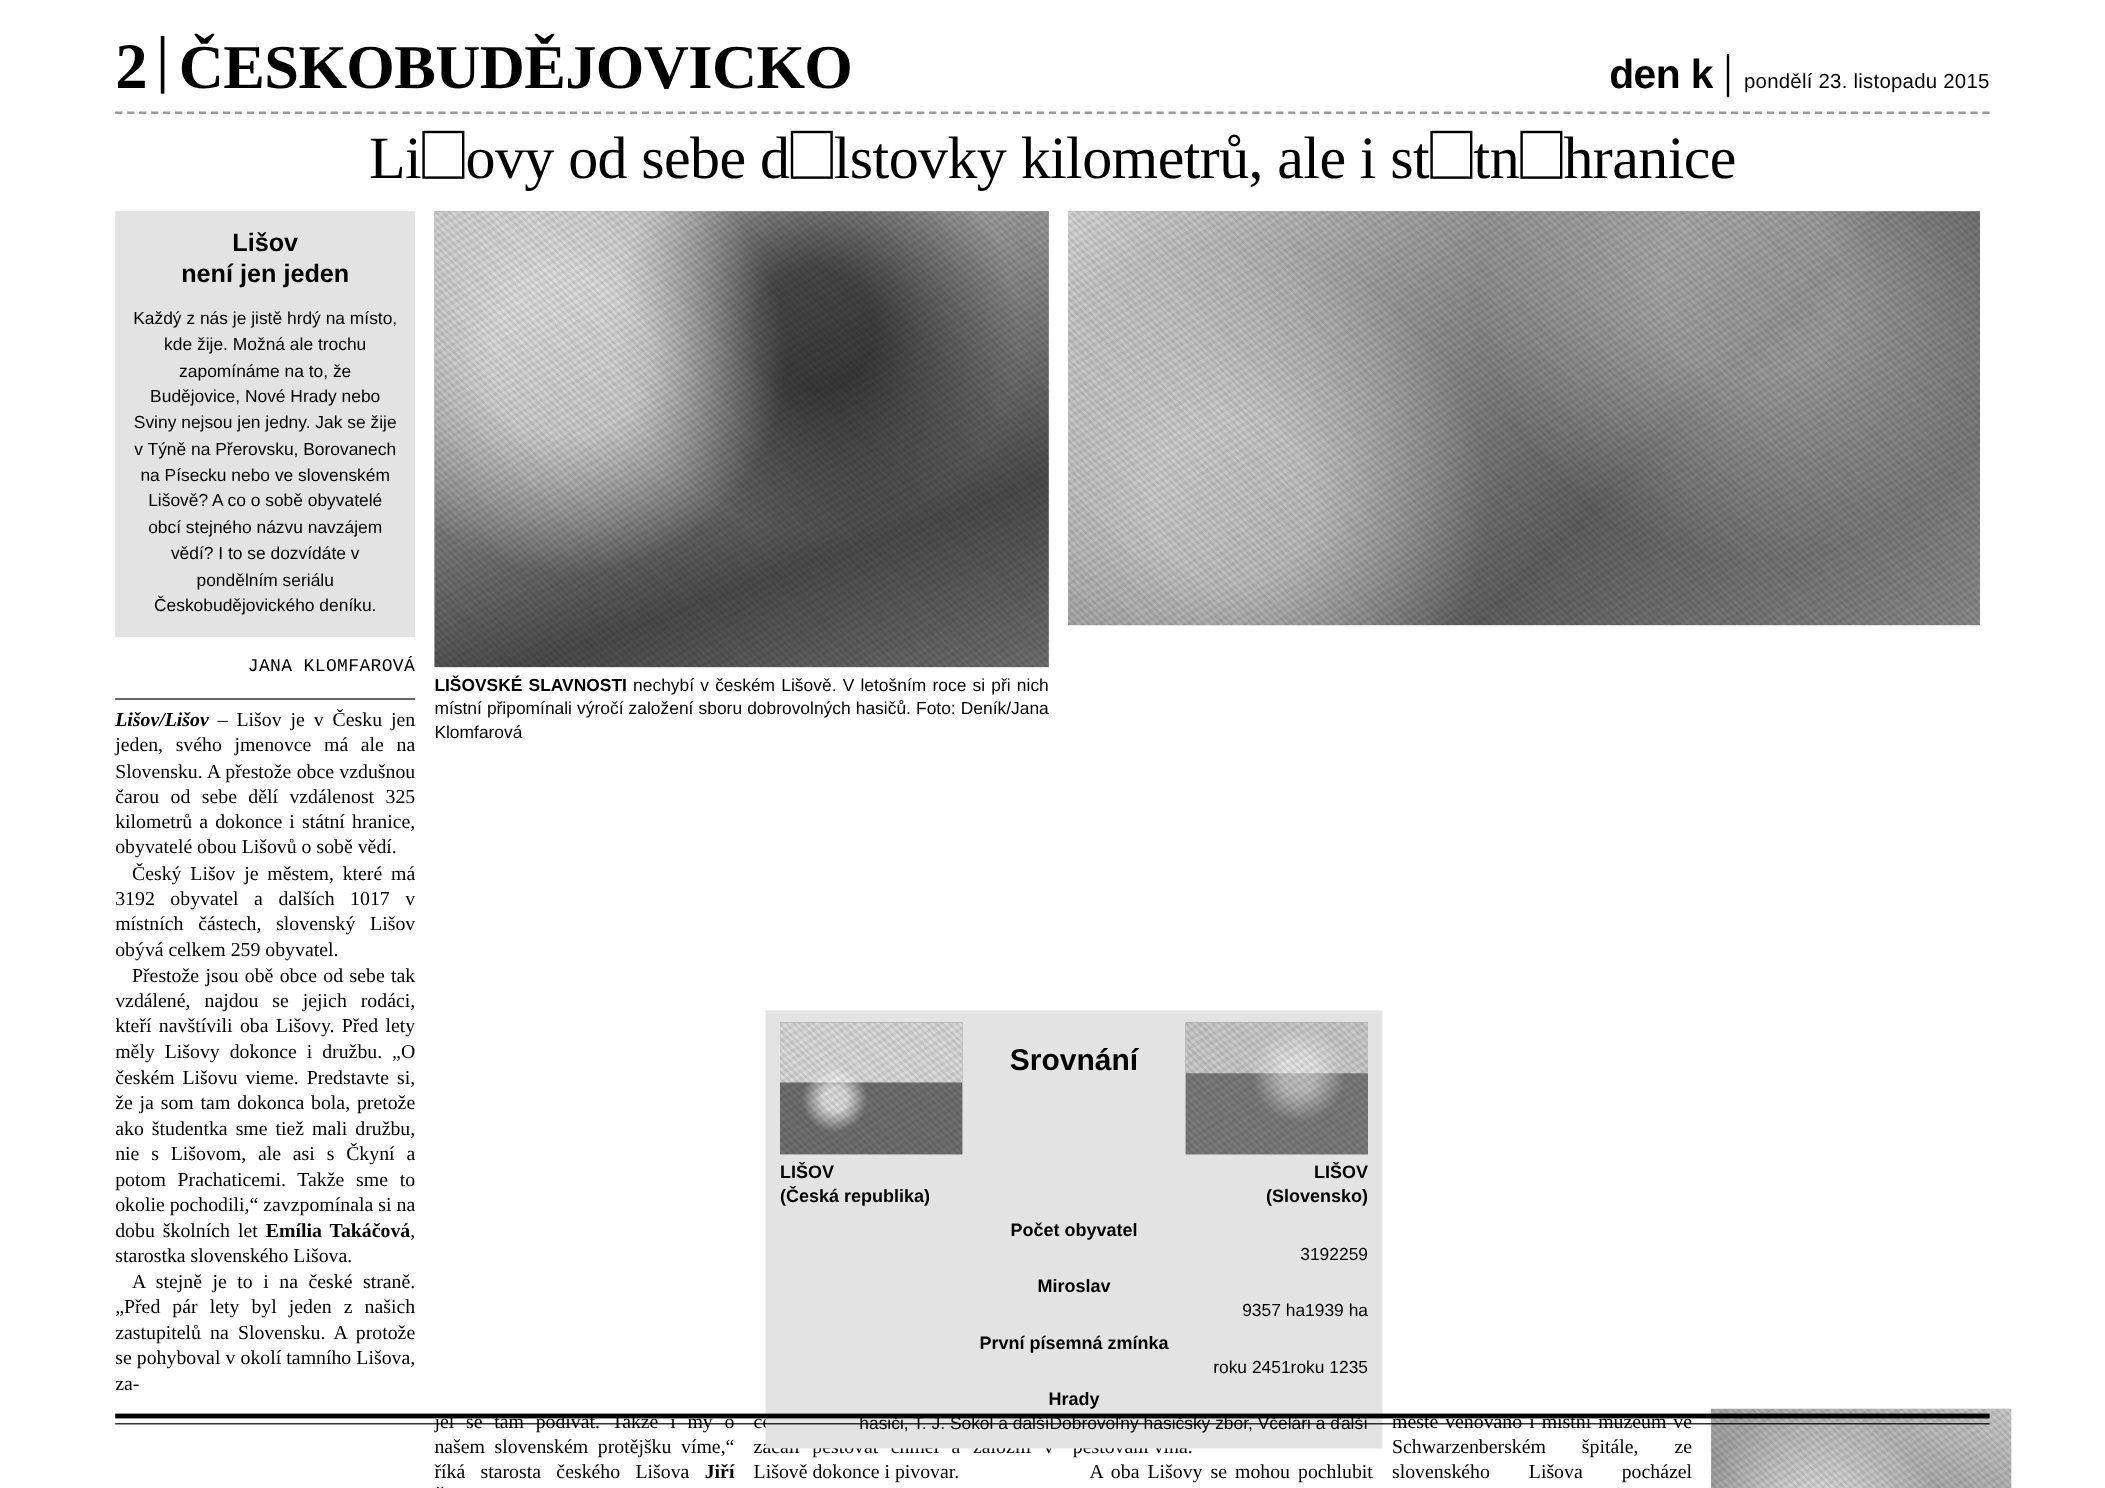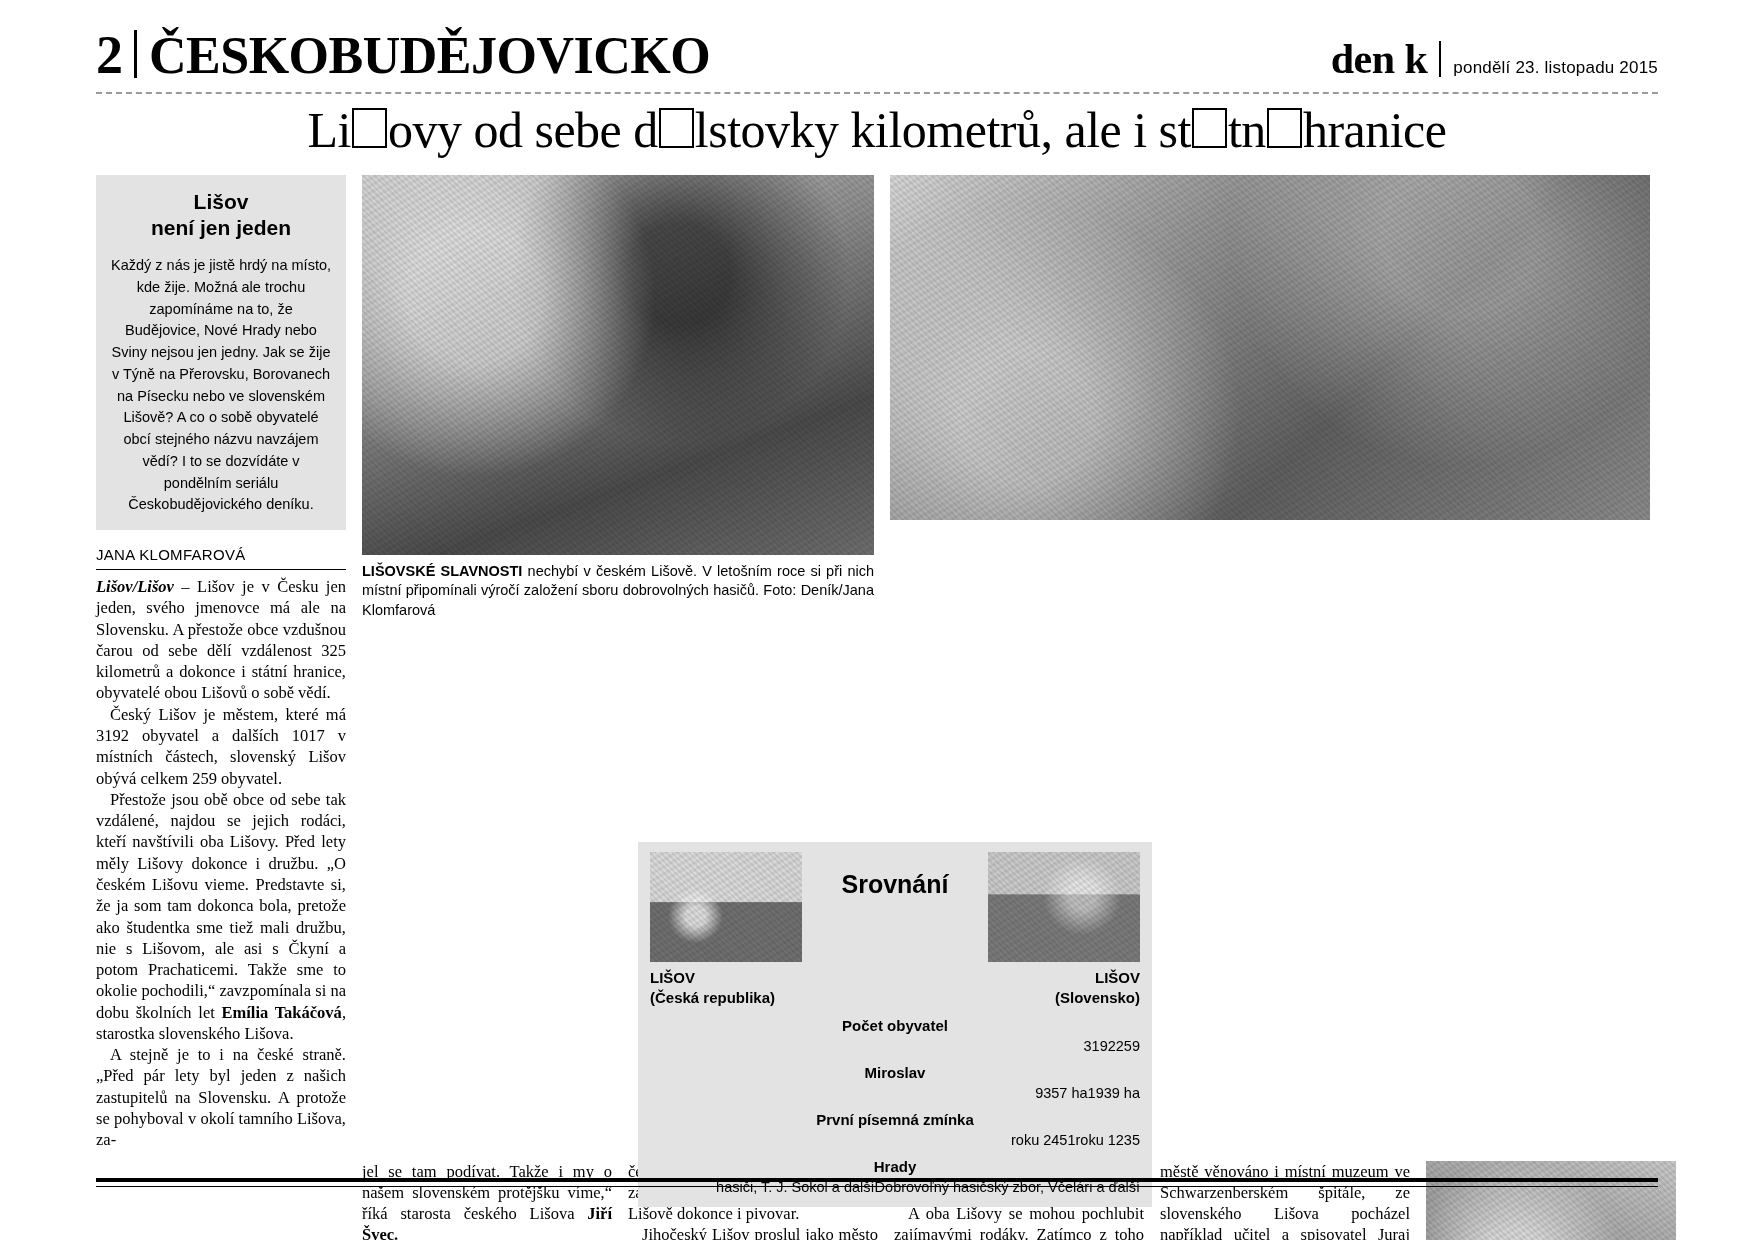--- a/index.html
+++ b/index.html
@@ -52,22 +52,22 @@
     font-size: 52px;
     font-weight: bold;
     letter-spacing: -0.5px;
     line-height: 1;
   }
   .masthead-right {
     display: flex;
     align-items: baseline;
   }
   .brand {
-    font-family: Liberation Serif, serif;
-    font-size: 42px;
+    font-family: Liberation Sans, sans-serif;
+    font-size: 34px;
     font-weight: bold;
     letter-spacing: -0.5px;
     line-height: 1;
   }
   .brand-rule {
     width: 2px;
     height: 36px;
     background: #000;
     margin: 0 12px;
     align-self: center;
@@ -125,26 +125,27 @@
     line-height: 1.25;
   }
   .box-intro p {
     font-family: Liberation Sans, sans-serif;
     font-size: 14.5px;
     line-height: 1.5;
     margin: 14px 0 0 0;
     text-align: center;
   }
   .byline {
-    font-family: Liberation Sans, sans-serif;
+    font-family: Liberation Mono, monospace;
     font-size: 15px;
     letter-spacing: .3px;
     margin: 16px 0 6px 0;
-    padding-bottom: 6px;
+    padding-bottom: 18px;
     border-bottom: 1px solid #000;
+    text-align: right;
   }
   .body-col {
     font-family: "Liberation Serif", serif;
     font-size: 16.5px;
     line-height: 1.29;
     text-align: justify;
     hyphens: auto;
   }
   .body-col p { margin: 0; text-indent: 14px; font-family: Liberation Serif, serif; }
   .body-col p.first { text-indent: 0; }

